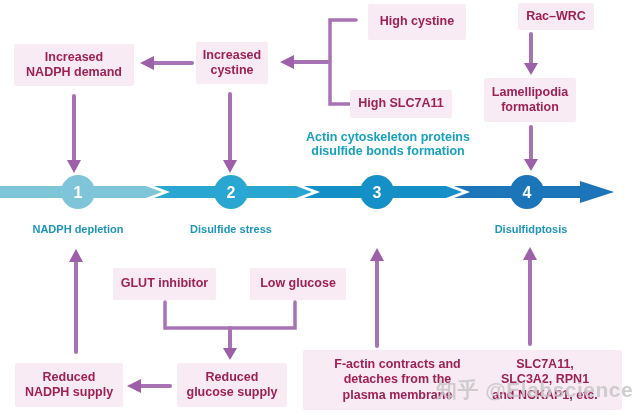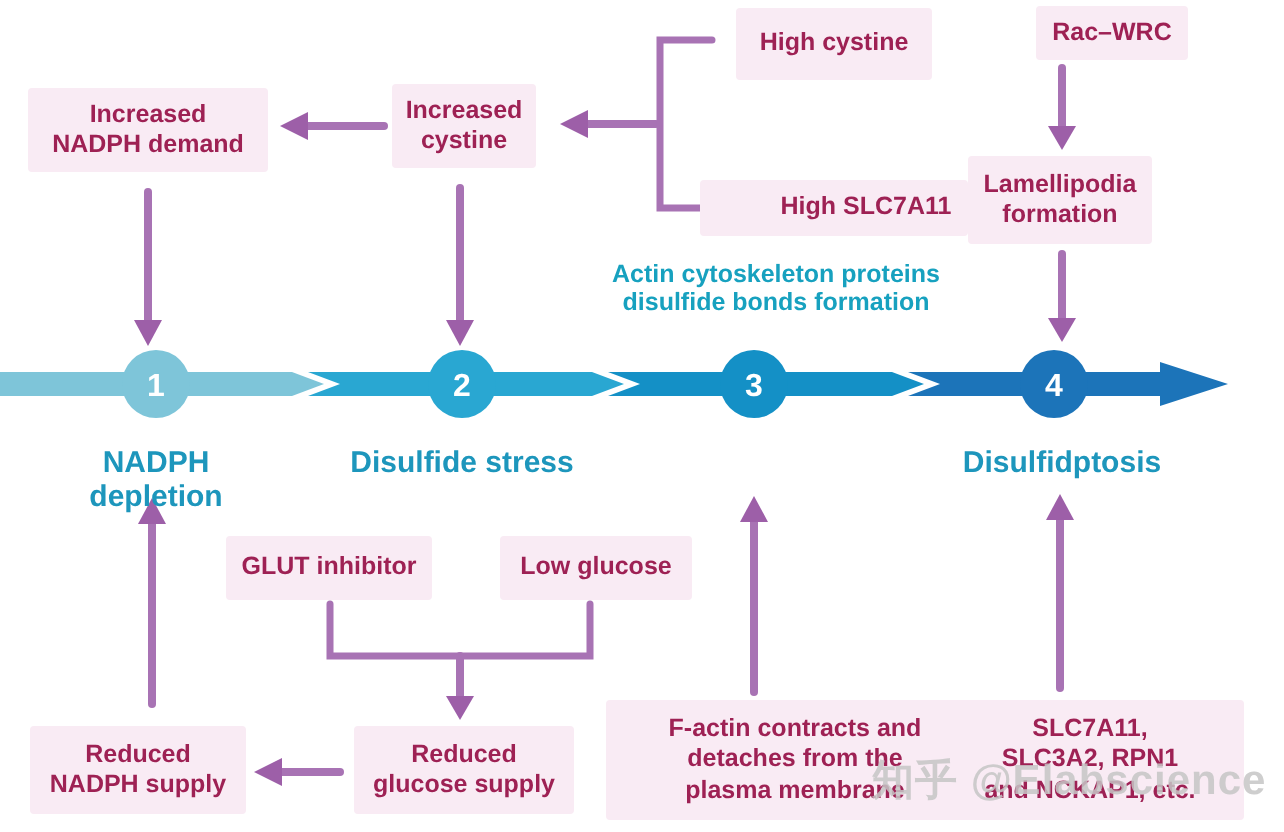--- a/index.html
+++ b/index.html
@@ -8,21 +8,21 @@
     font-family:"Liberation Sans", sans-serif; overflow:hidden;
   }
   .layer { position:absolute; left:0; top:0; width:642px; height:416px; }
   .pbox {
     position:absolute; background:#F9EBF4; color:#9E2154;
     font-weight:700; font-size:12.5px; line-height:1.22;
     display:flex; align-items:center; justify-content:center;
     text-align:center; white-space:pre-line; border-radius:2px;
   }
   .tlabel {
-    position:absolute; color:#1D96BC; font-weight:700; font-size:15px;
+    position:absolute; color:#1D96BC; font-weight:700; font-size:11px;
     text-align:center; white-space:pre-line;
   }
   .annotation { color:#17A1BF; font-size:12.5px; }
   .watermark {
     position:absolute; left:436px; top:376px; width:206px;
     color:#C6C6C6; opacity:0.85; font-weight:700; font-size:21px;
     text-align:left; z-index:5; letter-spacing:0.5px;
   }
   svg text.circle-num {
     font-family:"Liberation Sans", sans-serif; font-weight:700;
@@ -105,21 +105,21 @@
       <polygon class="ahead" points="523,260 537,260 530,247"></polygon>
     </g>
   </svg>
 
   <div class="pbox" style="left:14px;  top:44px;  width:120px; height:42px;">Increased
 NADPH demand</div>
   <div class="pbox" style="left:196px; top:42px;  width:72px;  height:42px;">Increased
 cystine</div>
   <div class="pbox" style="left:368px; top:4px;   width:98px;  height:36px;">High cystine</div>
   <div class="pbox" style="left:494px; top:3px;   width:76px;  height:27px;margin-left:24px;">Rac–WRC</div>
-  <div class="pbox" style="left:350px; top:90px;  width:102px; height:28px;padding-left:32px;">High SLC7A11</div>
+  <div class="pbox" style="left:350px; top:90px;  width:102px; height:28px;">High SLC7A11</div>
   <div class="pbox" style="left:484px; top:78px;  width:92px;  height:44px;">Lamellipodia
 formation</div>
   <div class="pbox" style="left:113px; top:268px; width:103px; height:32px;">GLUT inhibitor</div>
   <div class="pbox" style="left:250px; top:268px; width:96px;  height:32px;">Low glucose</div>
   <div class="pbox" style="left:15px;  top:363px; width:108px; height:44px;">Reduced
 NADPH supply</div>
   <div class="pbox" style="left:177px; top:363px; width:110px; height:44px;">Reduced
 glucose supply</div>
   <div class="pbox" style="left:303px; top:350px; width:153px; height:60px;padding-left:18px;">F-actin contracts and
 detaches from the

